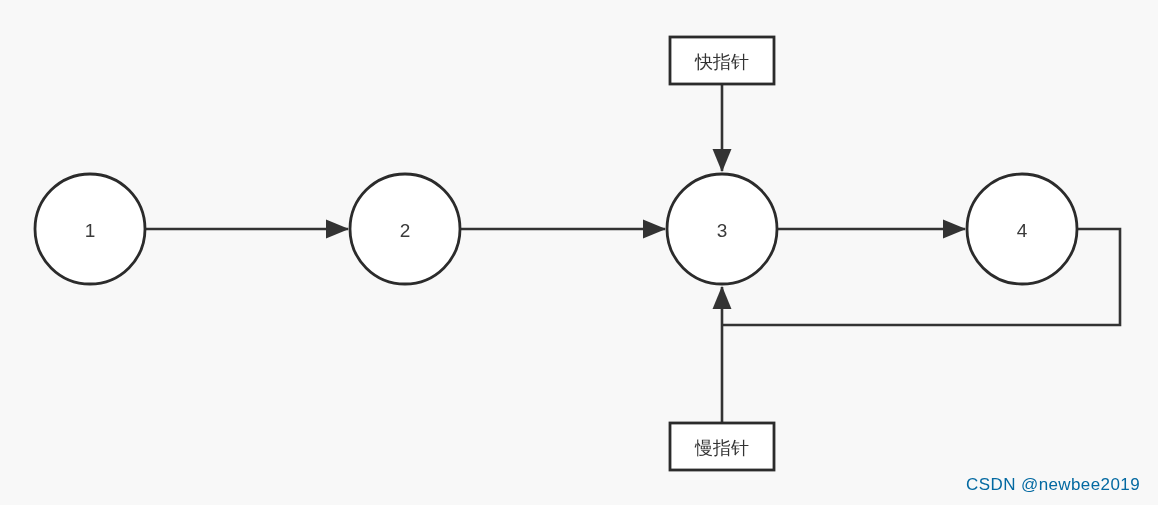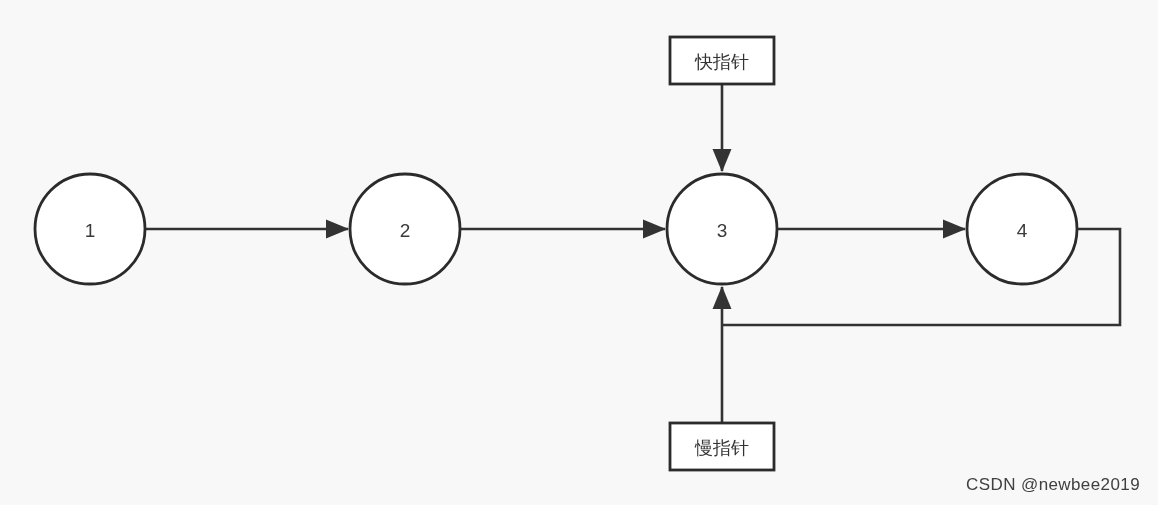--- a/index.html
+++ b/index.html
@@ -43,21 +43,21 @@
     text-anchor: middle;
     dominant-baseline: central;
     user-select: none;
   }
   .watermark-text {
     position: absolute;
     right: 18px;
     bottom: 10px;
     font-family: "Liberation Sans", "DejaVu Sans", sans-serif;
     font-size: 17px;
-    color: #404040;
+    color: #0369a1;
     letter-spacing: 0.4px;
     user-select: none;
     white-space: nowrap;
   }
 </style>
 </head>
 <body>
 
 <div id="diagram-root">
 

